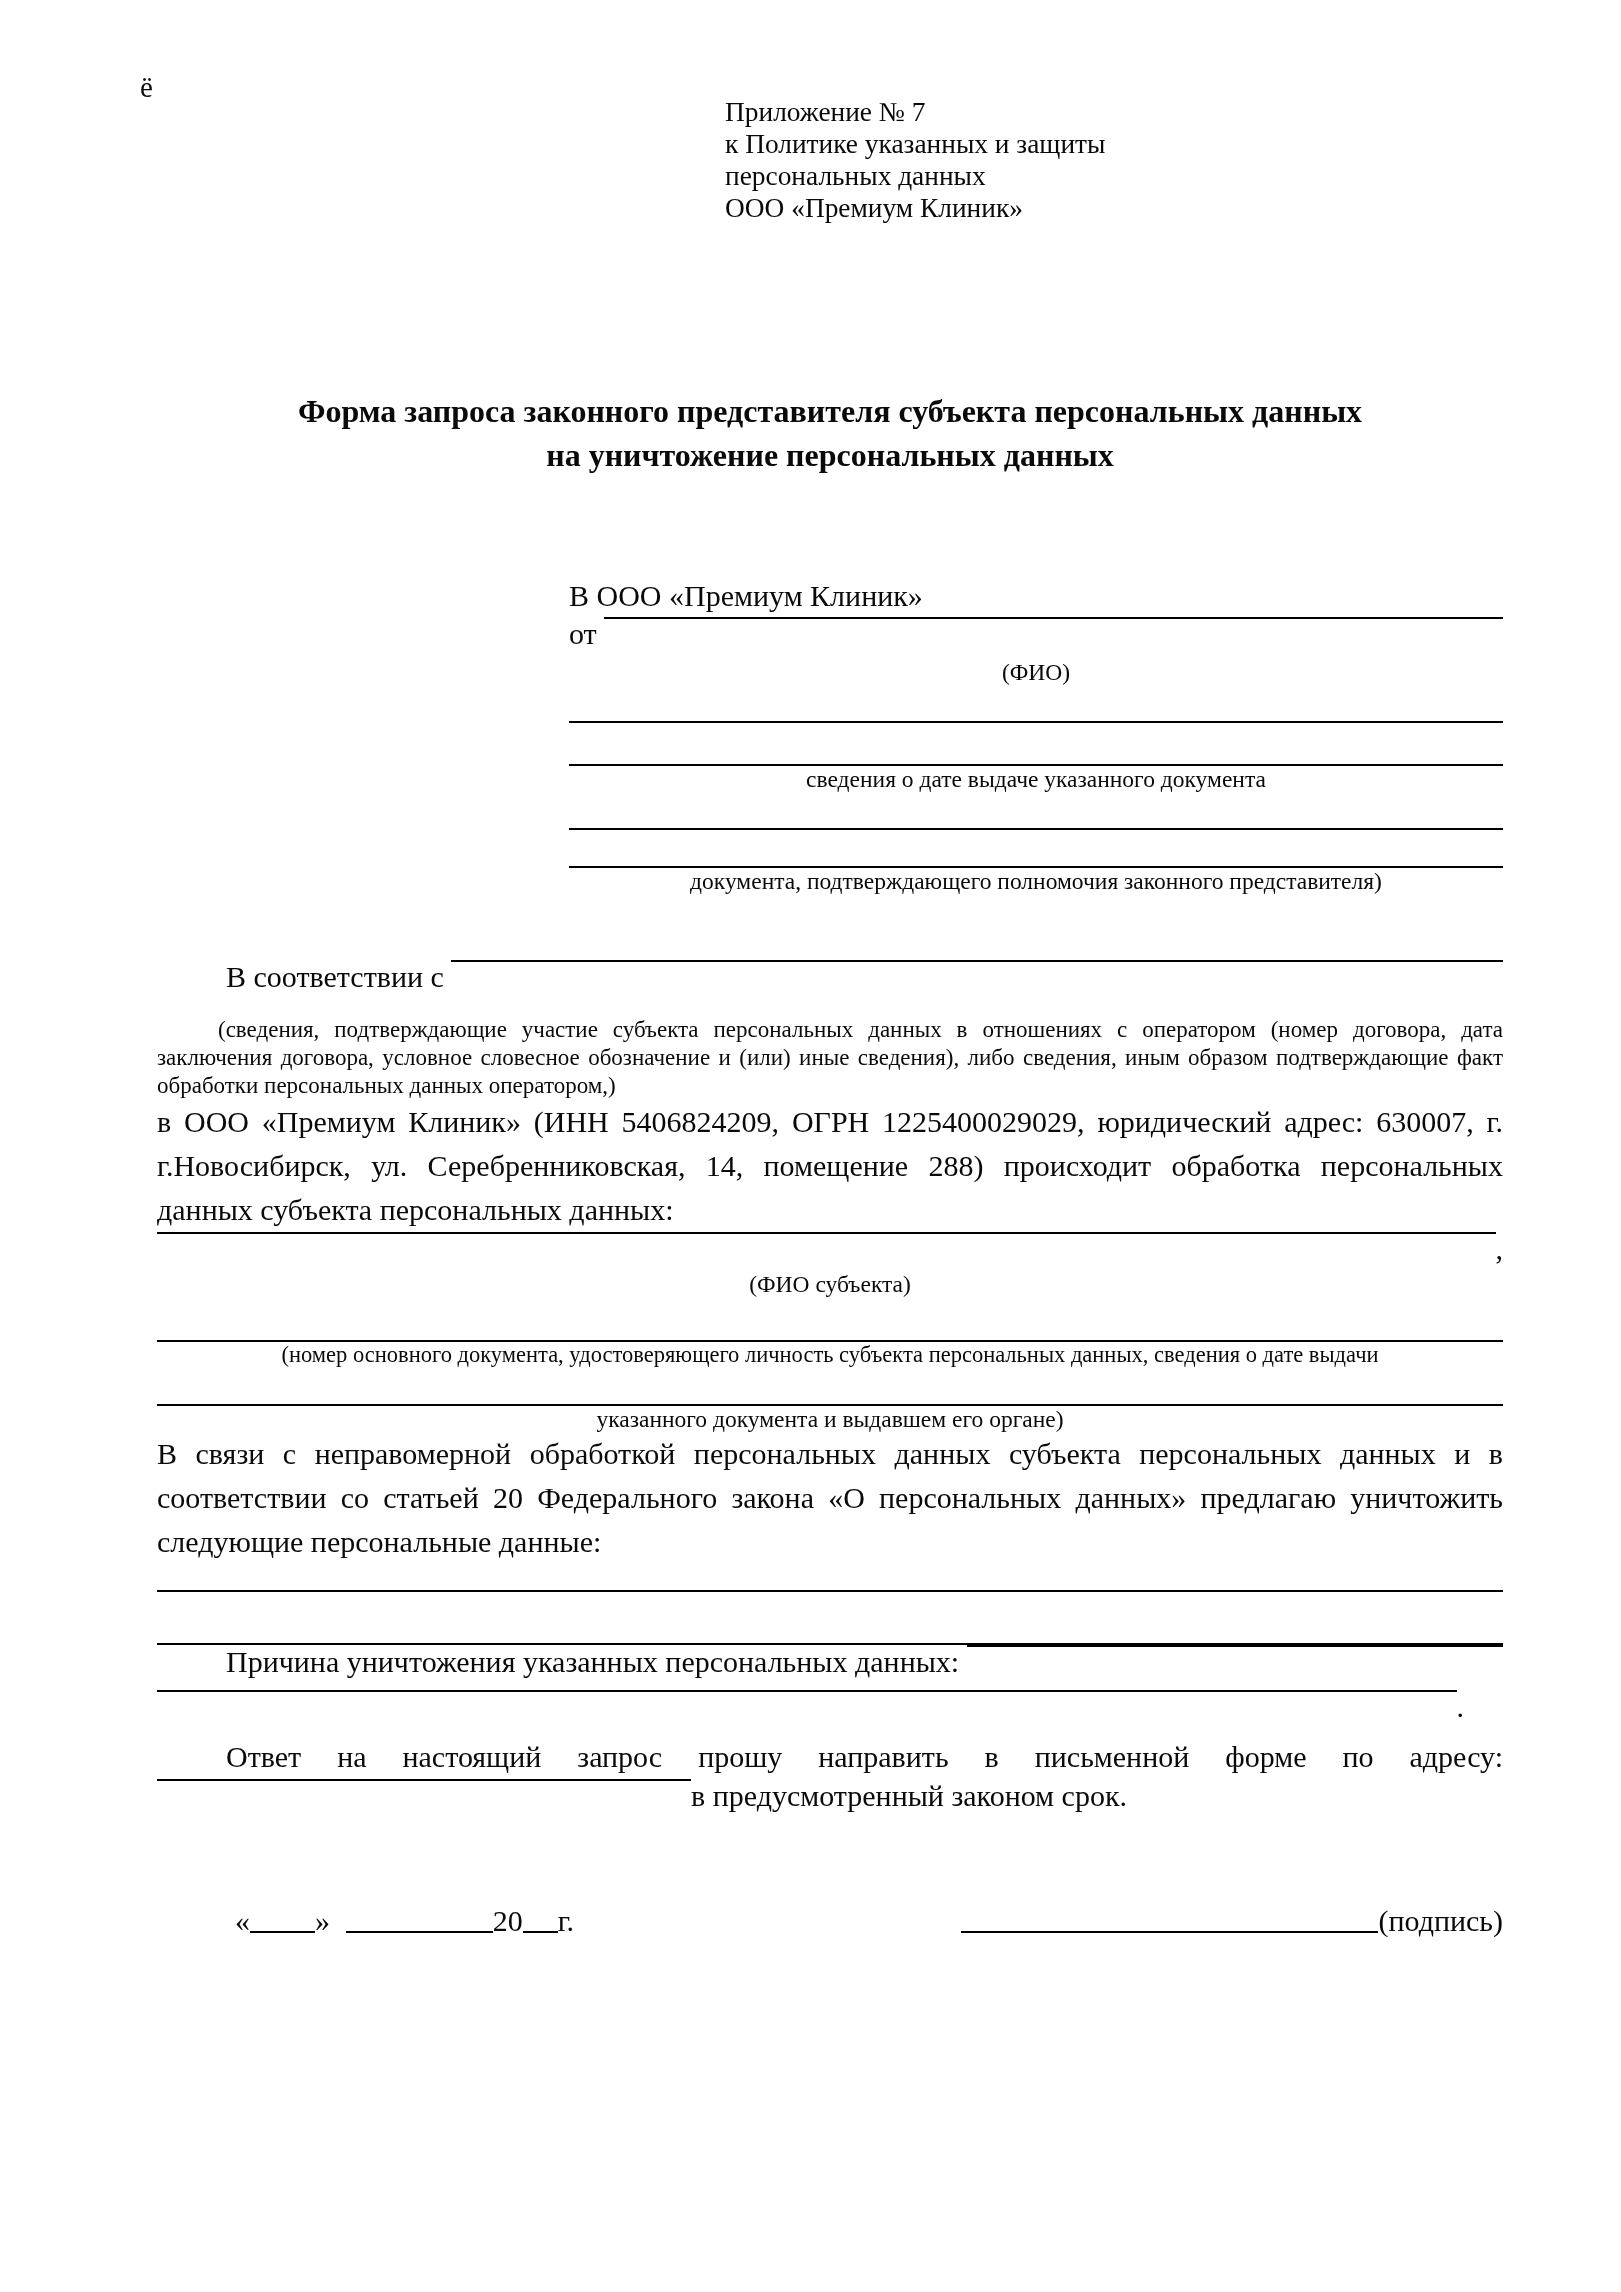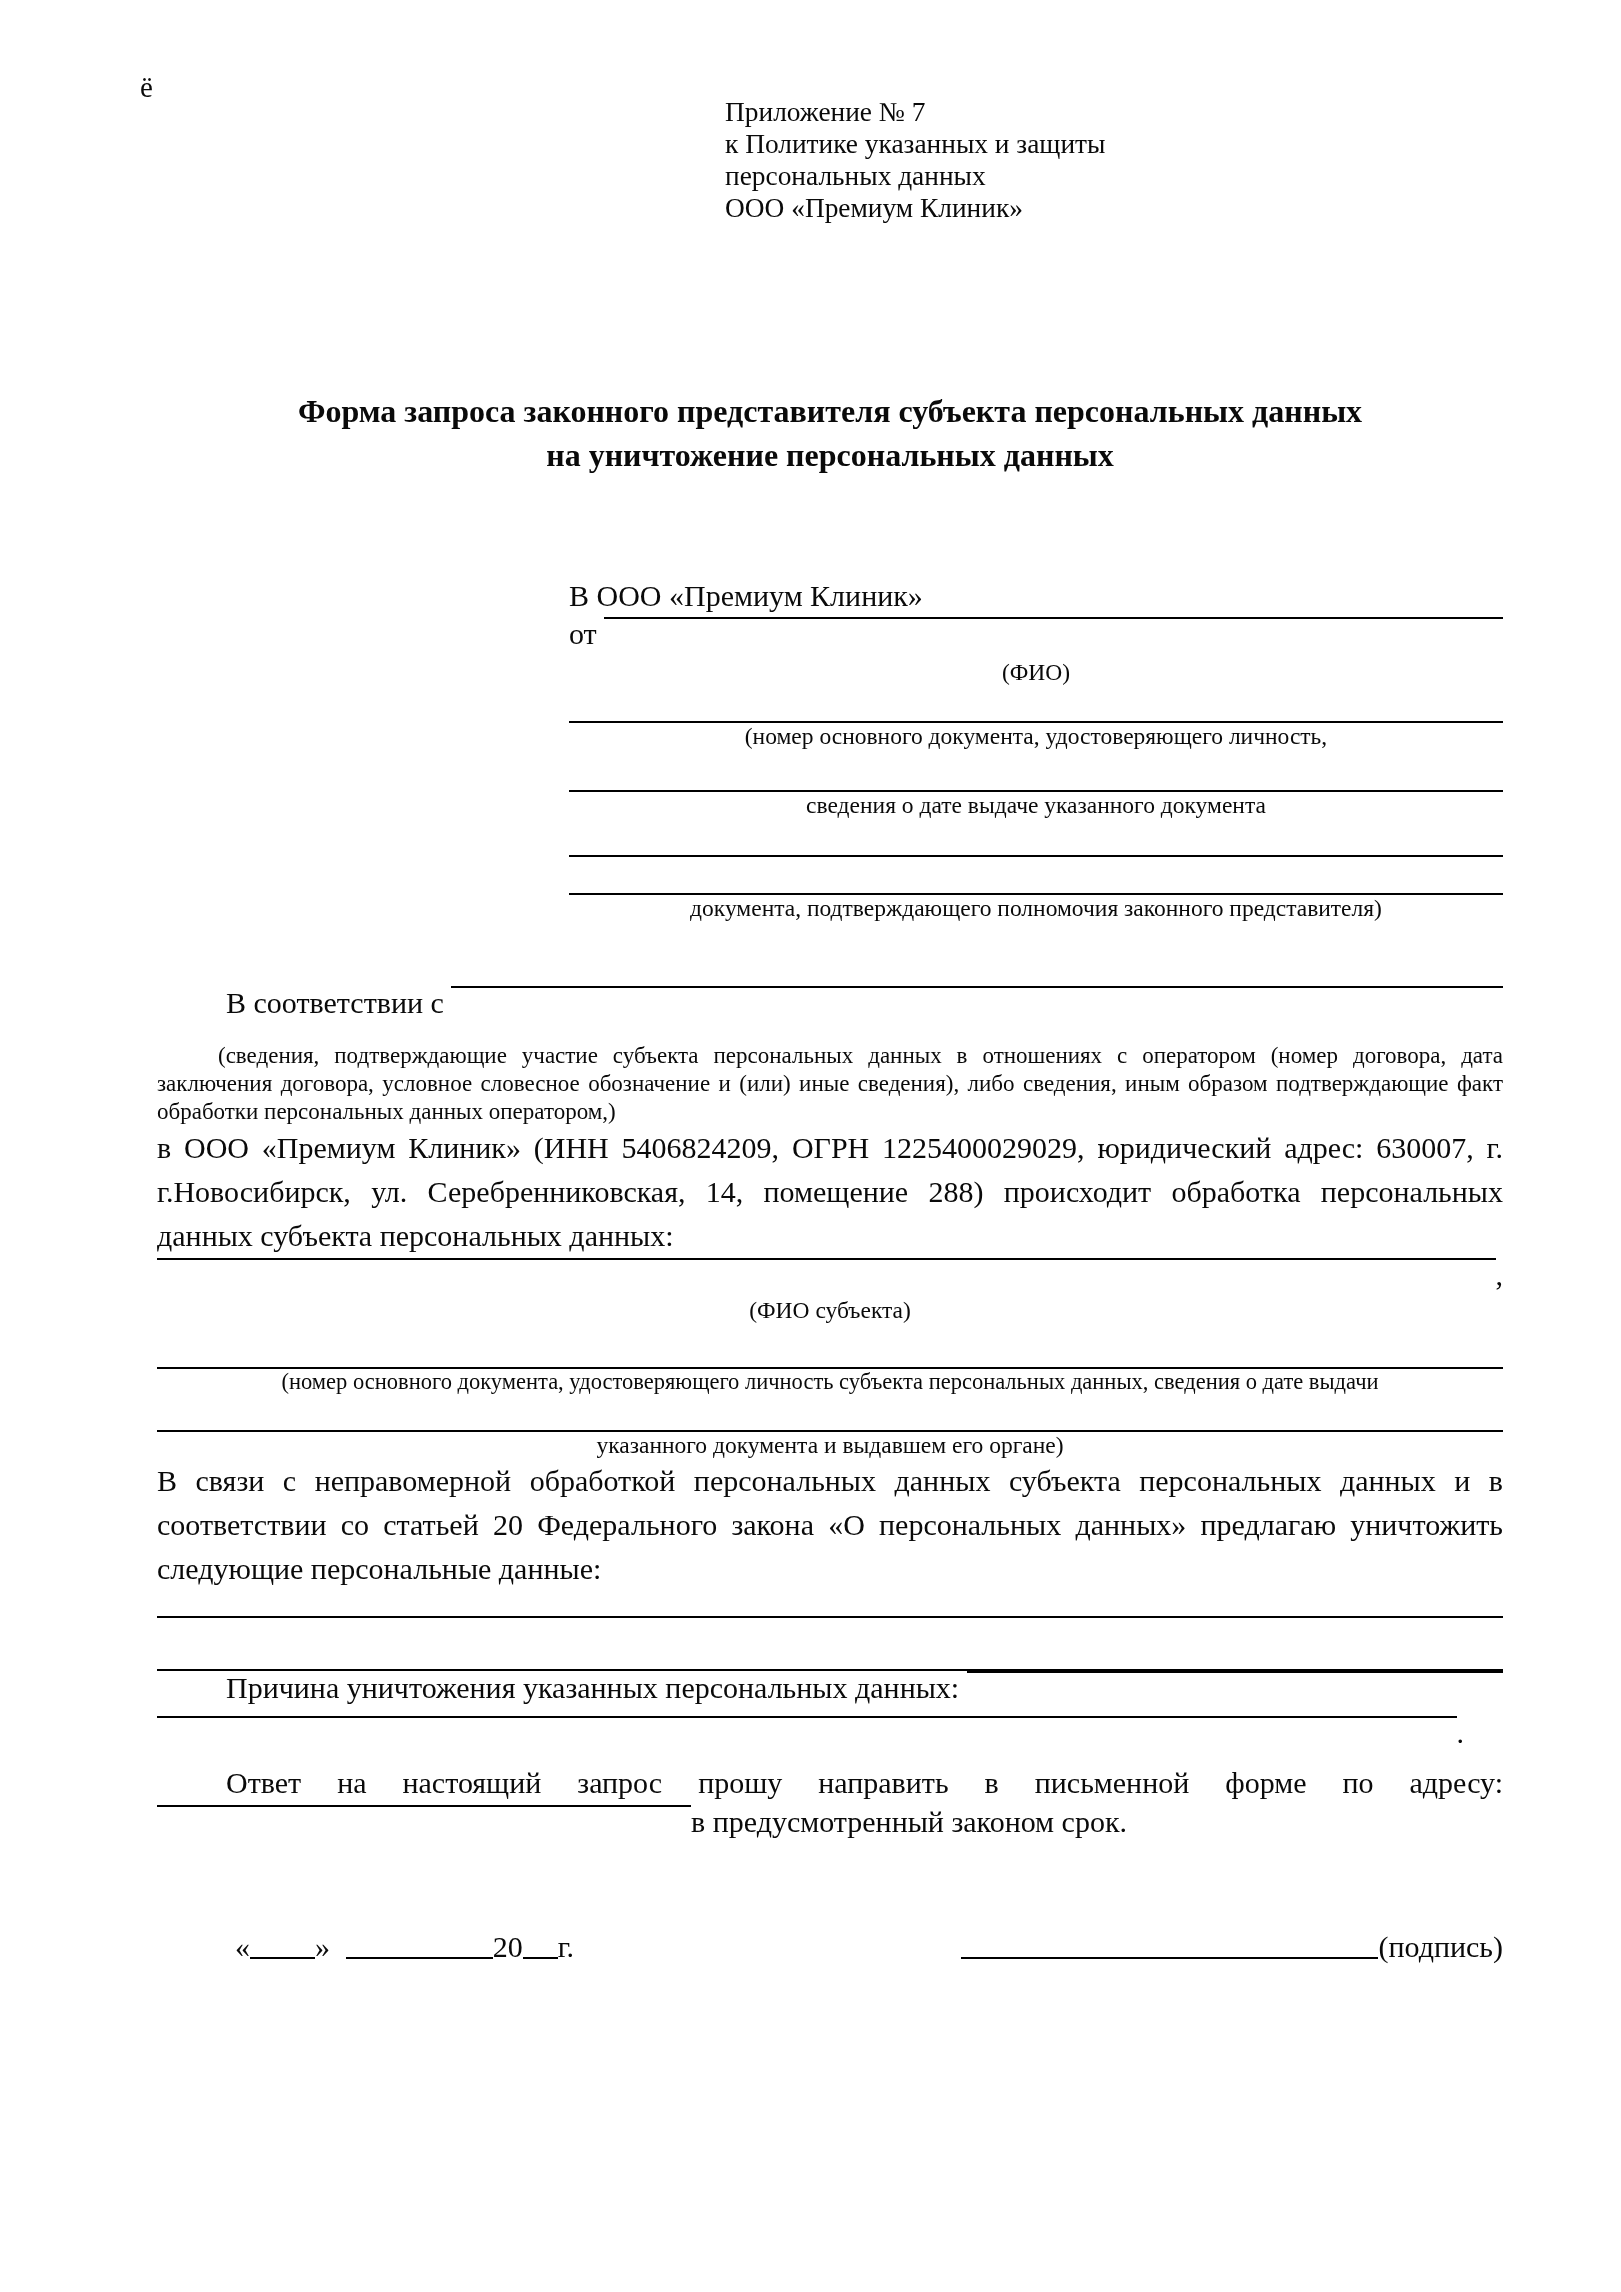--- a/index.html
+++ b/index.html
@@ -74,21 +74,20 @@
     <div class="addr-to">В ООО «Премиум Клиник»</div>
 
     <div class="row from-row">
       <span class="label">от </span>
       <span class="fill"></span>
     </div>
     <div class="cap">(ФИО)</div>
 
     <div>
       <div class="fline h36"></div>
-      <div class="cap">(номер основного документа, удостоверяющего личность,</div>
     </div>
     <div>
       <div class="fline h42"></div>
       <div class="cap">сведения о дате выдаче указанного документа</div>
     </div>
     <div>
       <div class="fline h37"></div>
     </div>
     <div>
       <div class="fline h37"></div>

